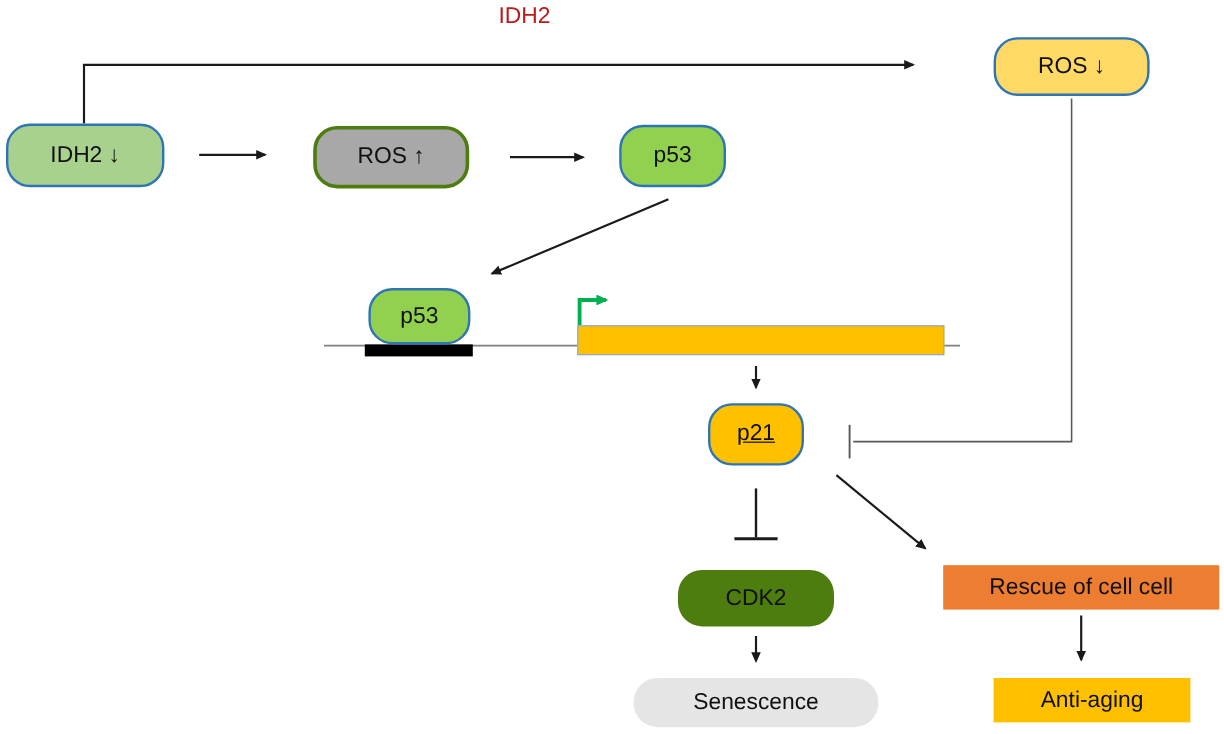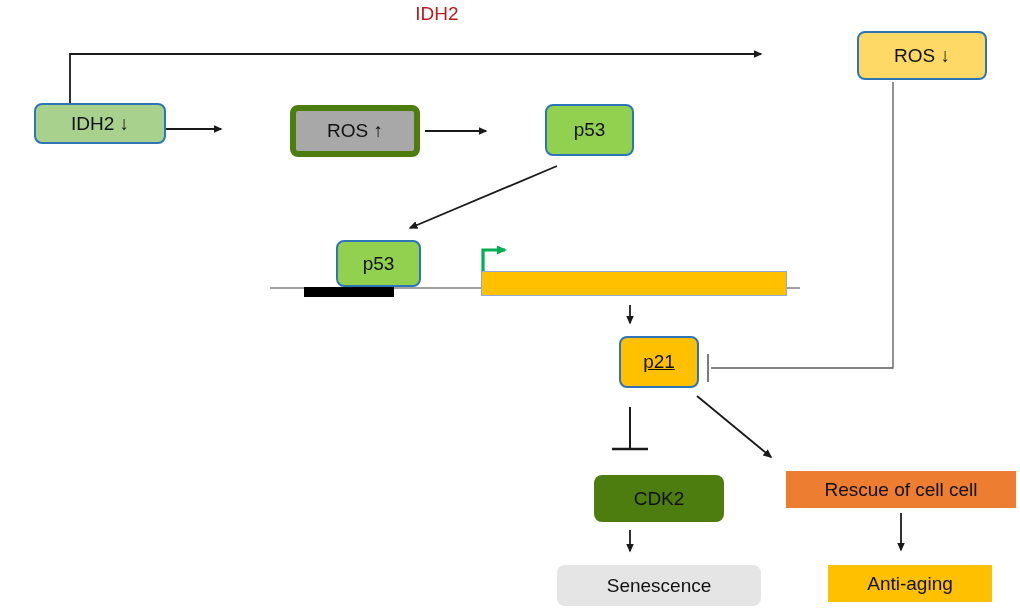--- a/index.html
+++ b/index.html
@@ -29,23 +29,23 @@
   .node {
     position: absolute;
     display: flex;
     align-items: center;
     justify-content: center;
     box-sizing: border-box;
     font-size: 19px;
     color: #111111;
     white-space: nowrap;
   }
-  .rounded { border-radius: 8px; margin-left: 29px; }
-  .node-idh2      { left: 5px;   top: 103px; width: 132px; height: 41px; background: #A9D18E; border: 2px solid #2E75B6; }
-  .node-ros-up    { left: 261px; top: 105px; width: 130px; height: 52px; background: #A8A8A8; border: 6px solid #4d7c0f; }
+  .rounded { border-radius: 20px; }
+  .node-idh2      { left: 5px;   top: 103px; width: 132px; height: 53px; background: #A9D18E; border: 2px solid #2E75B6; }
+  .node-ros-up    { left: 261px; top: 105px; width: 130px; height: 52px; background: #A8A8A8; border: 3px solid #4d7c0f; }
   .node-p53-upper { left: 516px; top: 104px; width: 89px;  height: 52px; background: #92D050; border: 2px solid #2E75B6; }
   .node-ros-down  { left: 828px; top: 31px;  width: 130px; height: 49px; background: #FFD966; border: 2px solid #2E75B6; }
   .node-p53-prom  { left: 307px; top: 240px; width: 85px;  height: 47px; background: #92D050; border: 2px solid #2E75B6; }
   .gene-body      { left: 481px; top: 271px; width: 306px; height: 25px; background: #FFC000; border: 1.5px solid #8EAADB; }
   .node-p21       { left: 590px; top: 336px; width: 80px;  height: 52px; background: #FFC000; border: 2px solid #2E75B6; text-decoration: underline; }
   .node-cdk2      { left: 565px; top: 475px; width: 130px; height: 47px; background: #4d7c0f; text-align: right; }
   .node-senesc    { left: 528px; top: 565px; width: 204px; height: 41px; background: #e5e5e5; }
   .node-rescue    { left: 786px; top: 471px; width: 230px; height: 37px; background: #ED7D31; }
   .node-antiaging { left: 828px; top: 565px; width: 164px; height: 37px; background: #FFC000; }
 </style>

